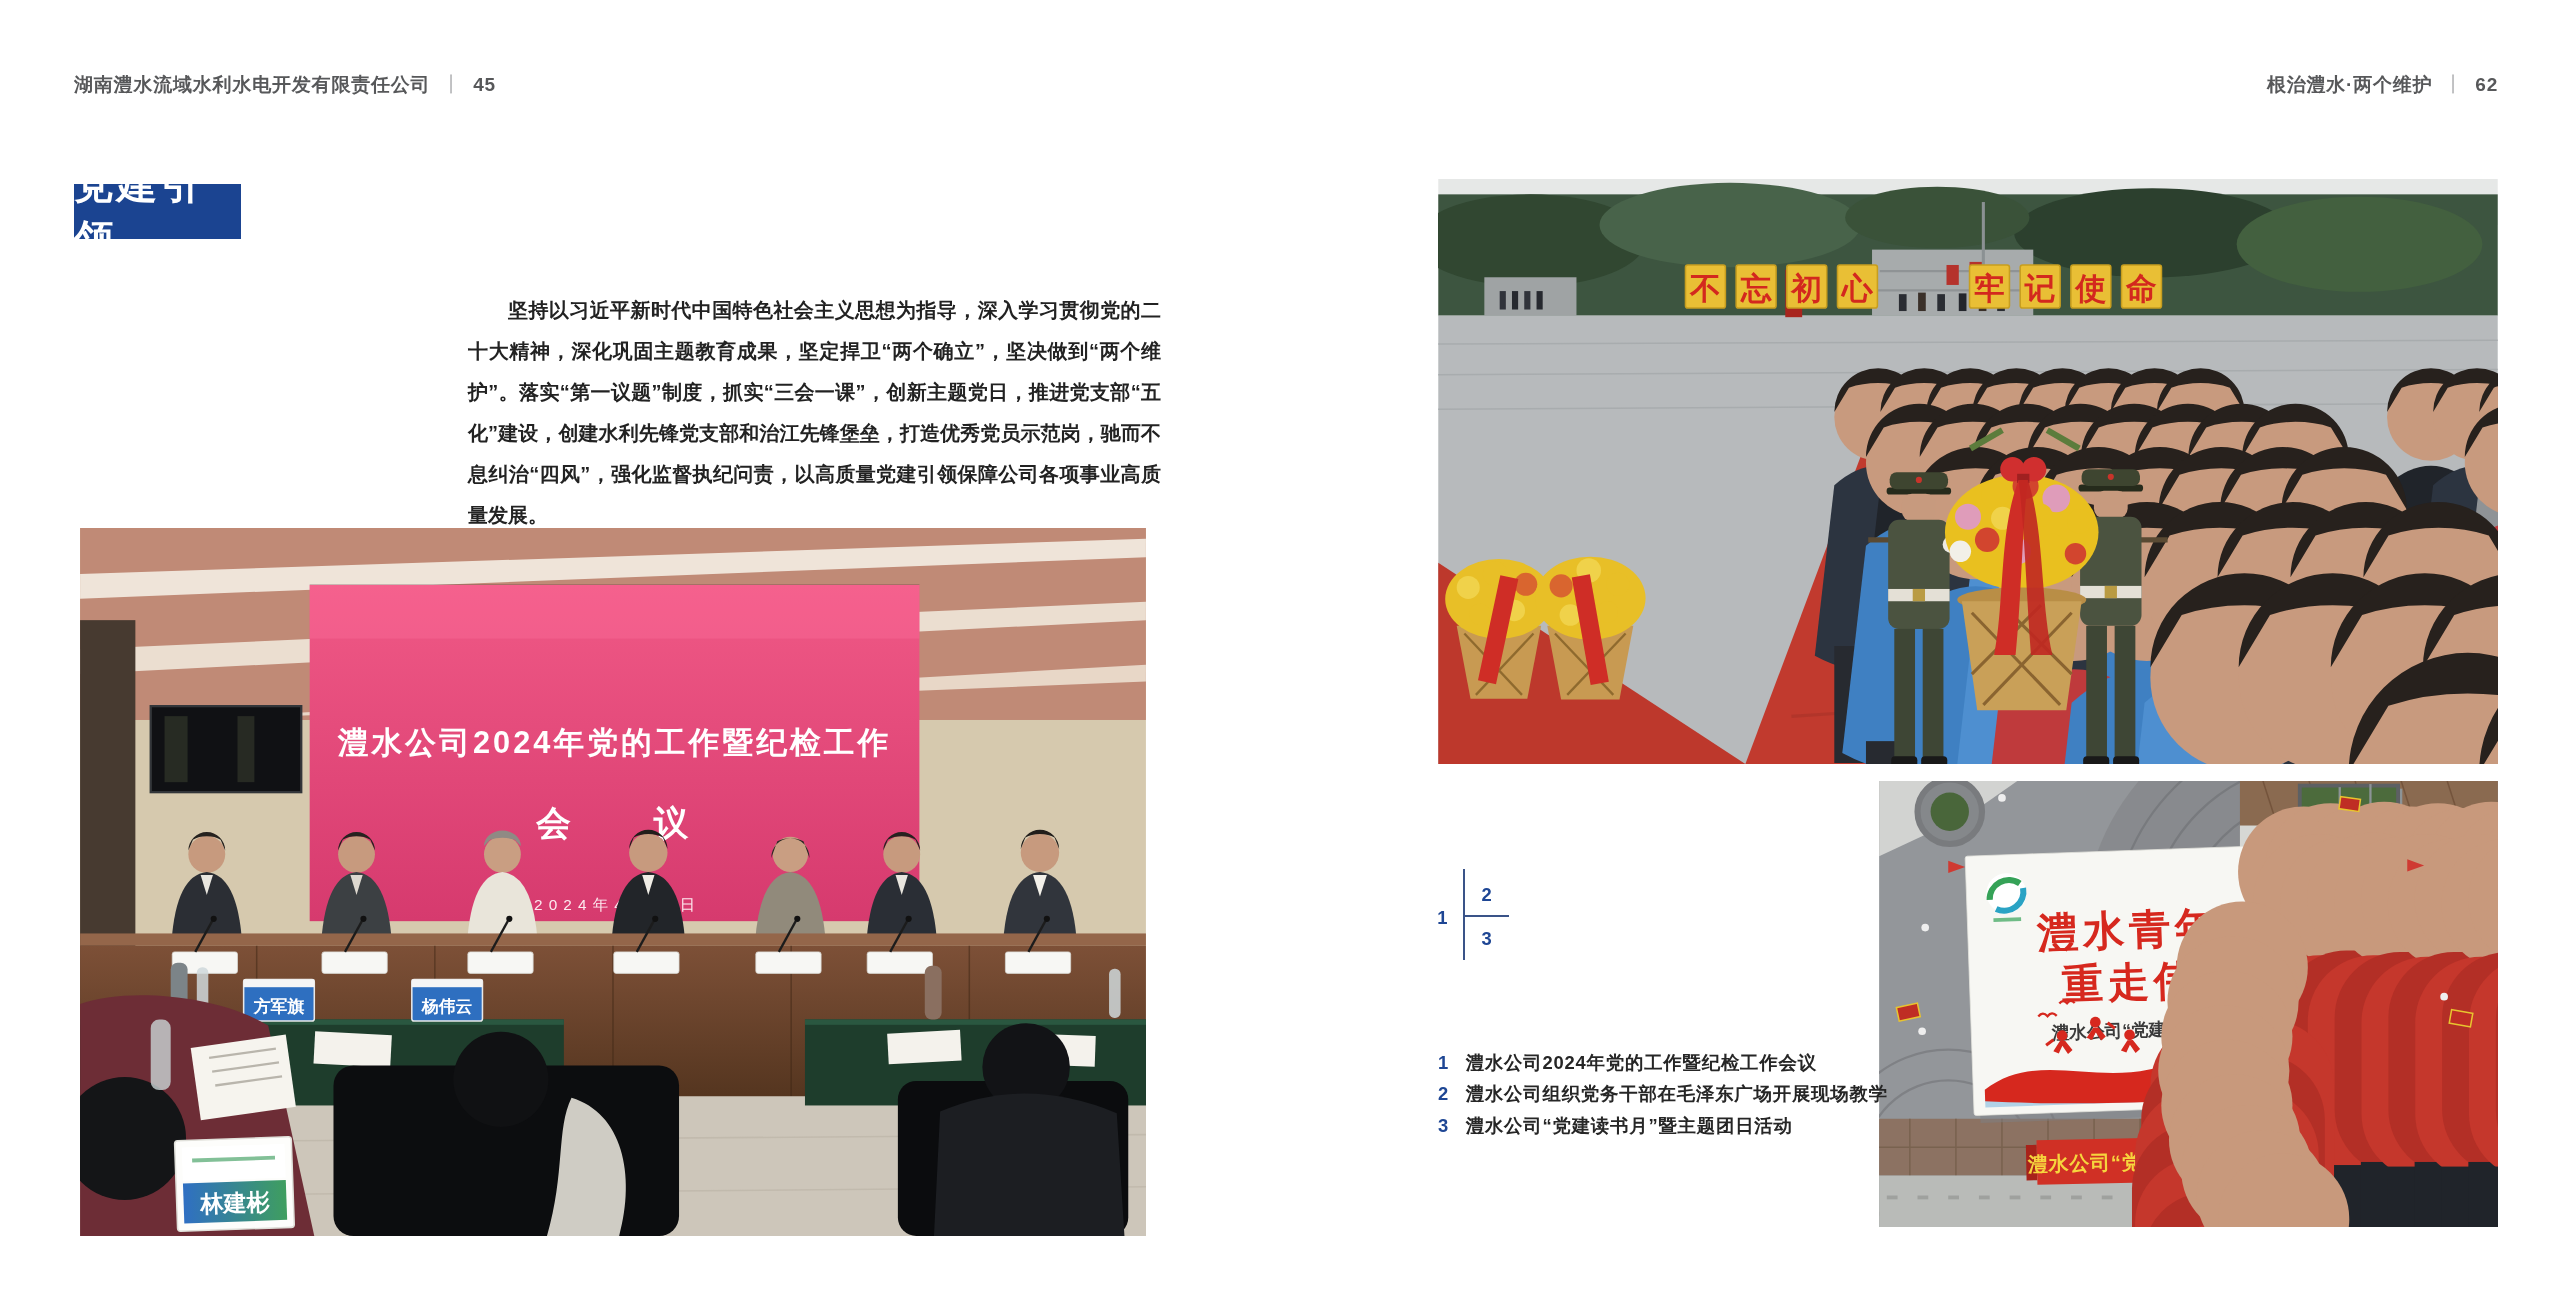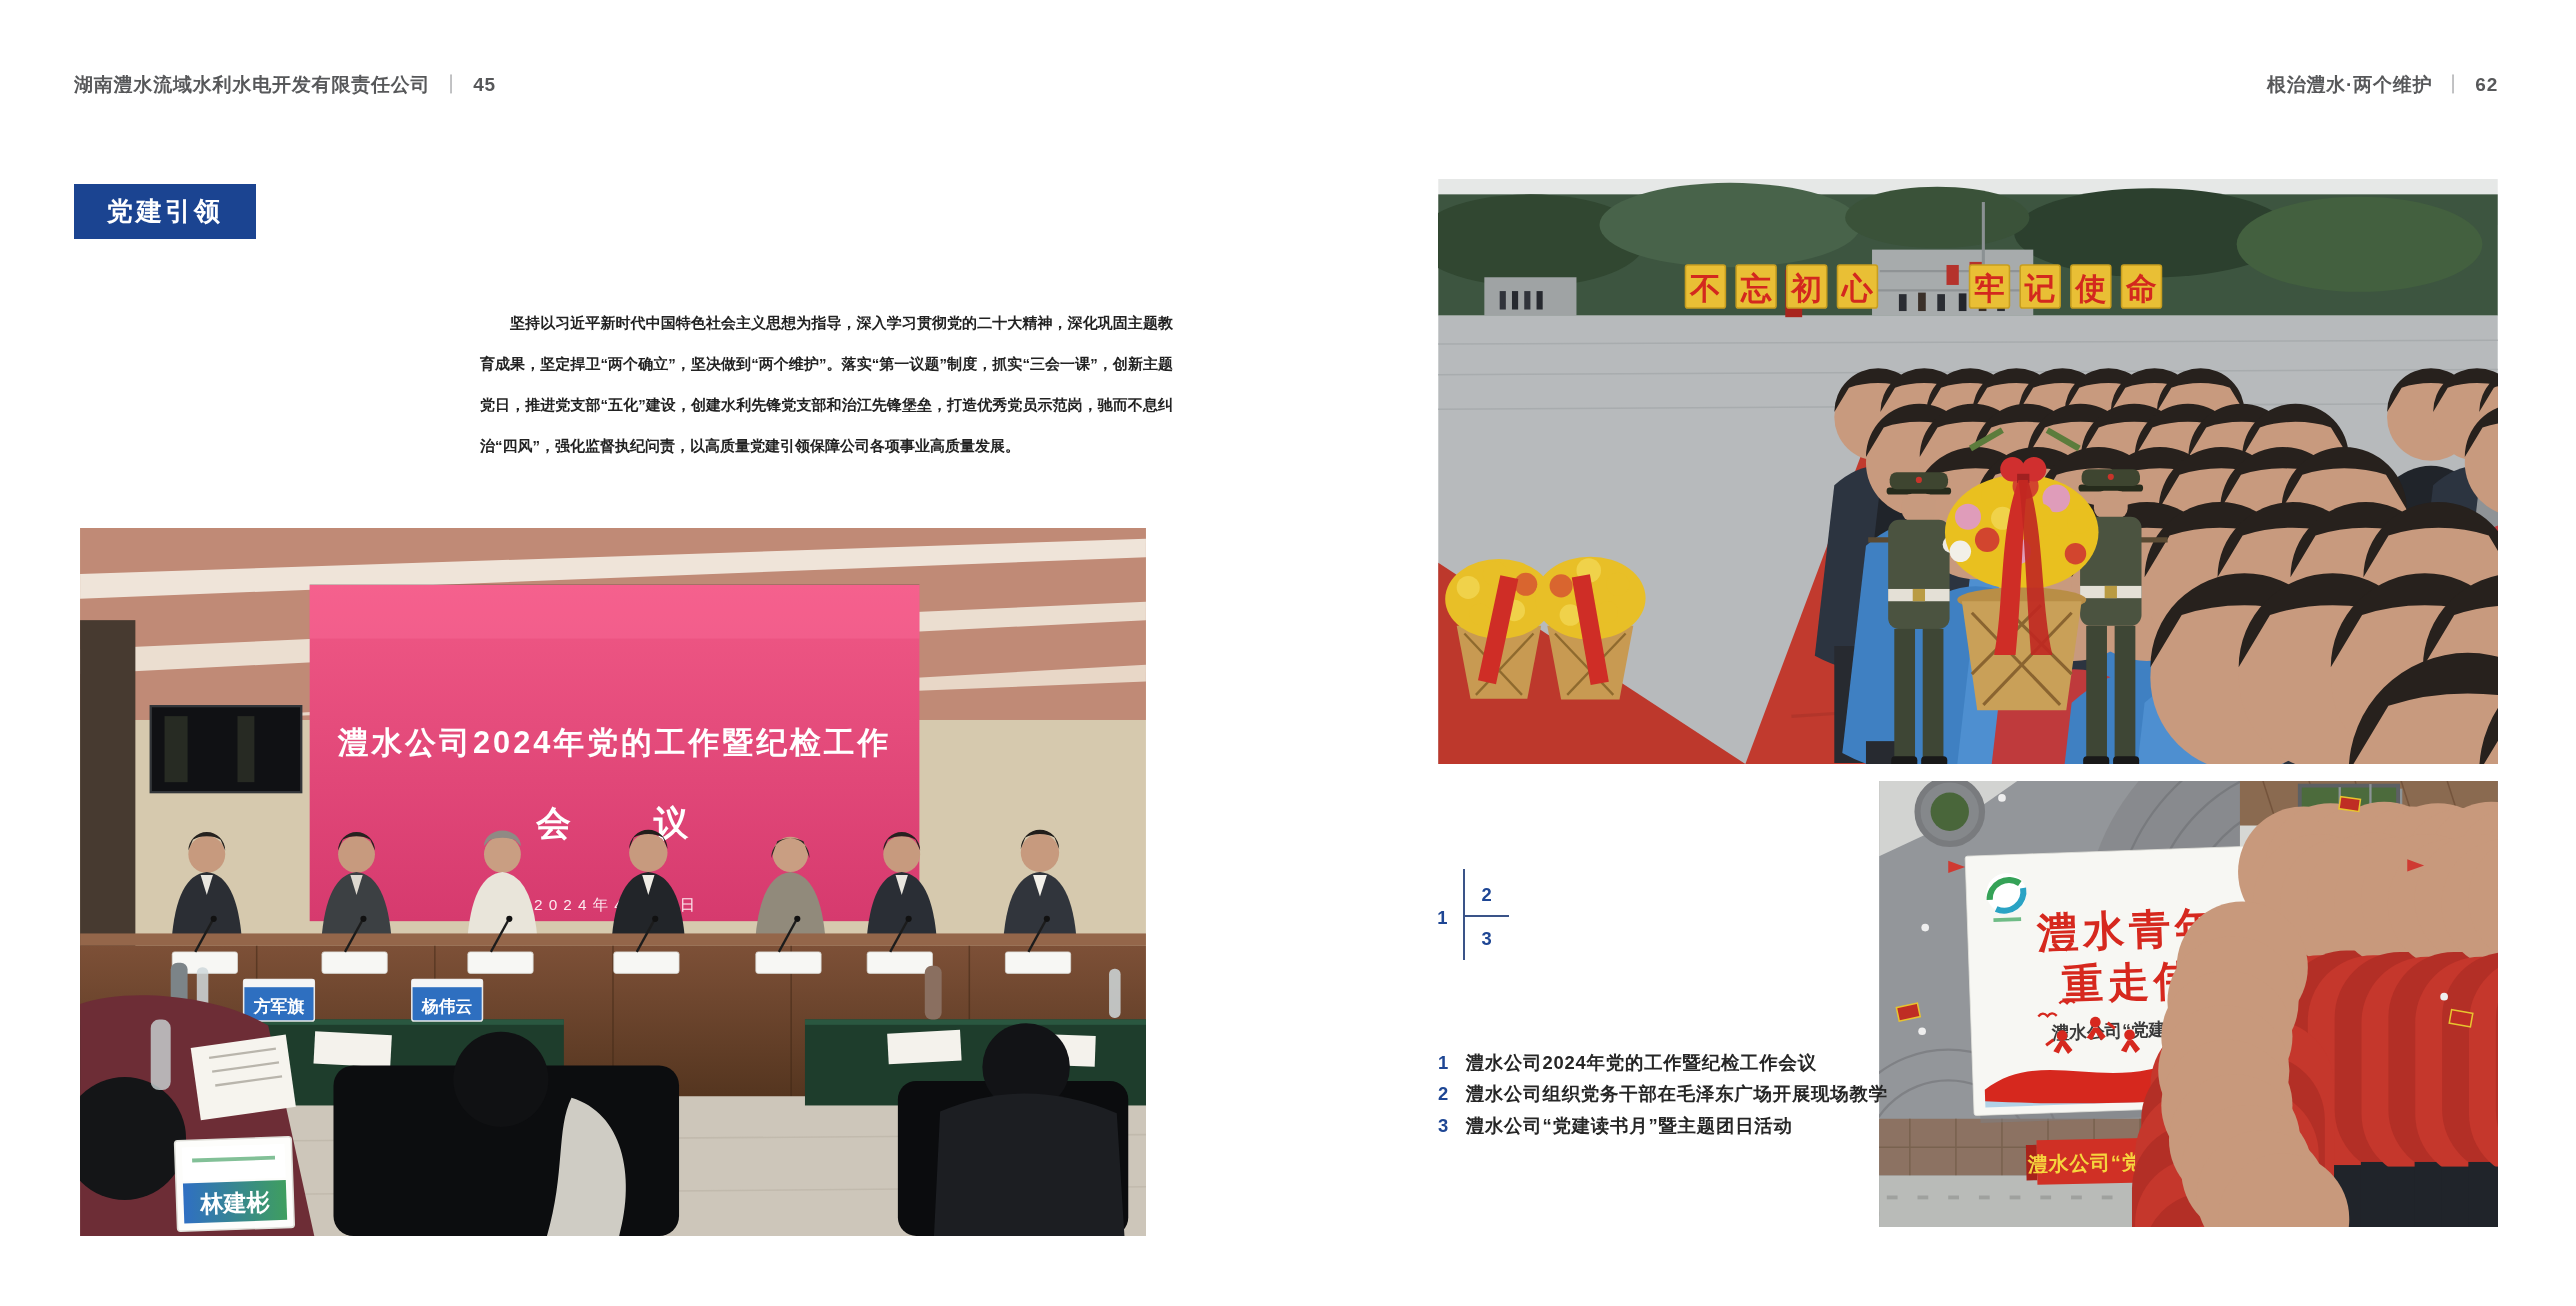--- a/index.html
+++ b/index.html
@@ -5,26 +5,26 @@
   html,body{margin:0;padding:0;background:#ffffff;}
   .page{position:relative;width:2576px;height:1306px;background:#ffffff;overflow:hidden;
         font-family:"Liberation Sans","DejaVu Sans",sans-serif;}
   
   .runhead{position:absolute;top:71px;display:flex;align-items:center;gap:11px;
            font-size:19px;font-weight:bold;color:#57585a;letter-spacing:0.8px;}
   #head-left{left:74px;}
   #head-right{right:78px;}
   .runhead .divider{color:#b3b4b6;font-weight:normal;font-size:20px;}
   
-  .badge{position:absolute;left:74px;top:184px;width:182px;height:55px;background:#1b4491;
-         color:#ffffff;font-size:26px;font-weight:bold;letter-spacing:3.1px;
+  .badge{position:absolute;left:74px;top:184px;width:167px;height:55px;background:#1b4491;
+         color:#ffffff;font-size:40px;font-weight:bold;letter-spacing:3.1px;
          display:flex;align-items:center;justify-content:center;}
   
-  .intro{position:absolute;left:464px;top:286px;width:693px;font-size:15px;line-height:41px;
-         font-weight:bold;color:#222222;text-align:justify;margin:16px;text-indent:2em;}
+  .intro{position:absolute;left:464px;top:286px;width:693px;font-size:20px;line-height:41px;
+         font-weight:bold;color:#222222;text-align:justify;margin:4px;text-indent:2em;}
   
   .photo{position:absolute;display:block;}
   #photo-meeting{left:80px;top:528px;}
   #photo-square{left:1438px;top:179px;}
   #photo-aerial{left:1879px;top:781px;}
   
   .figkey-num{position:absolute;font-size:18.4px;font-weight:bold;color:#1e4694;text-align:center;}
   .figkey-line{position:absolute;background:#3a5388;}
   
   .captions{position:absolute;left:1438px;top:1053px;display:flex;flex-direction:column;gap:12.3px;}

